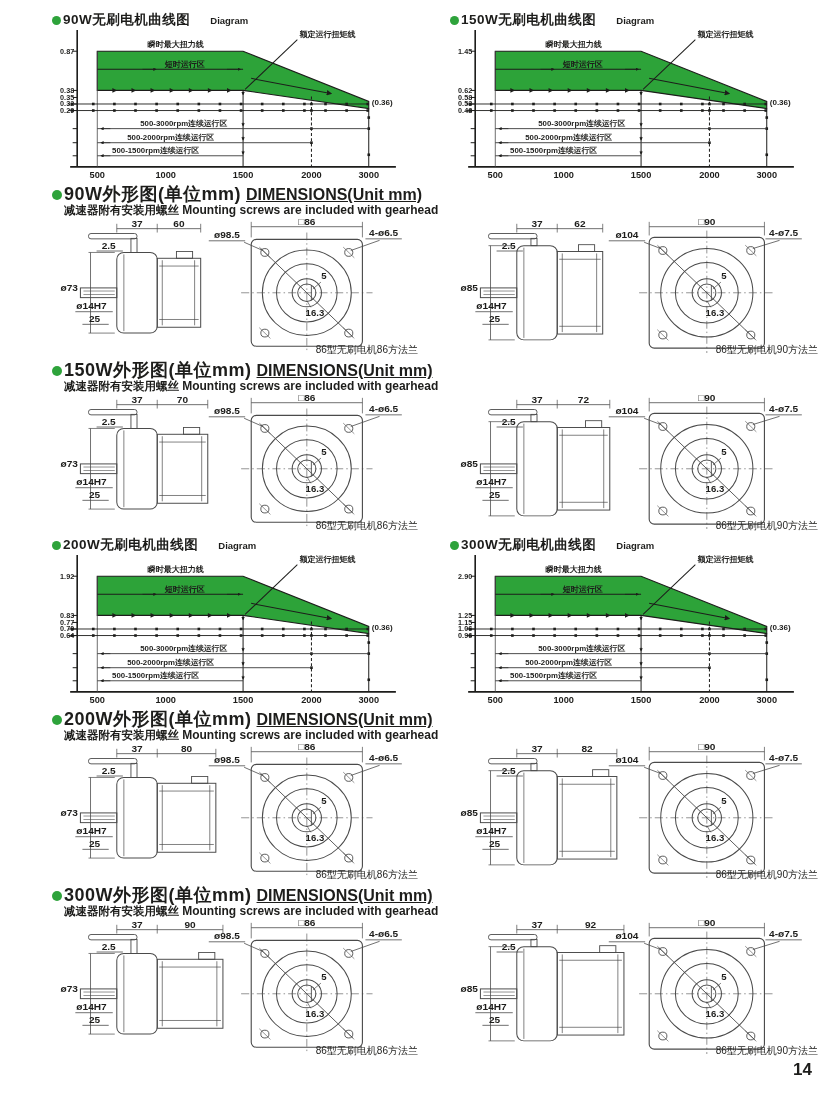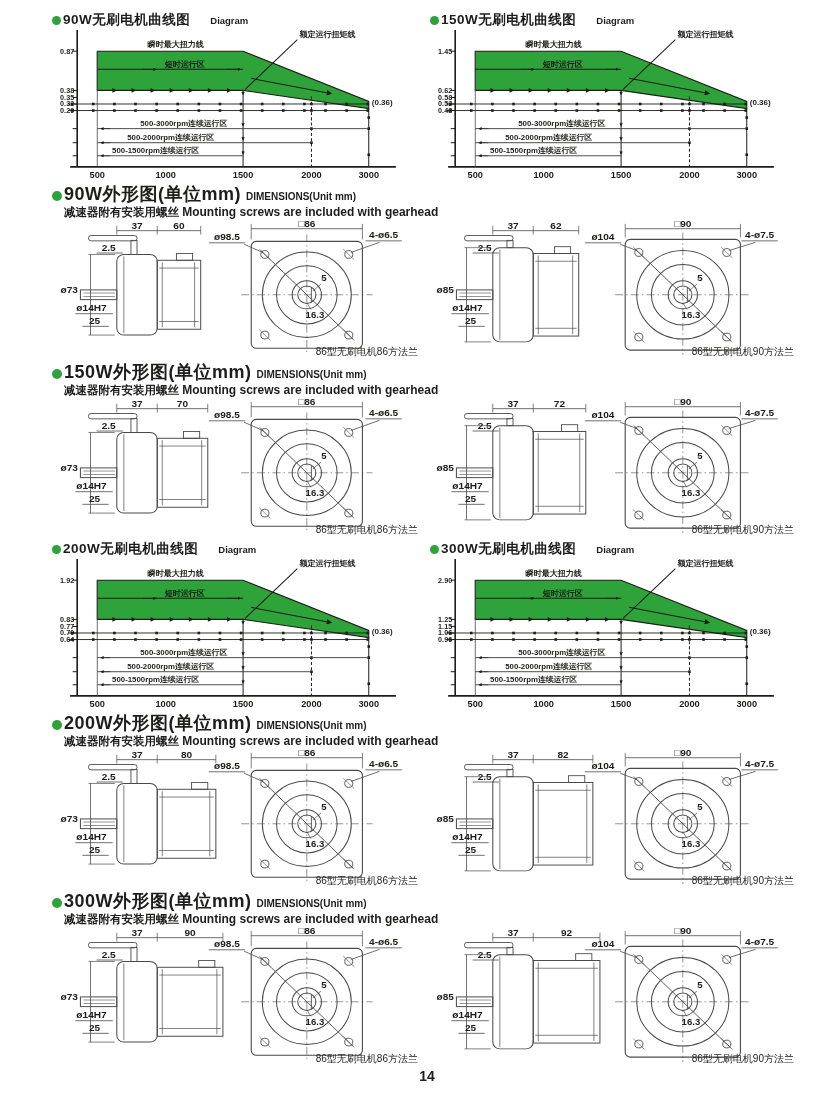--- a/index.html
+++ b/index.html
@@ -1,33 +1,33 @@
 <!DOCTYPE html>
 <html><head>
 <meta charset="utf-8">
 <style>
   html,body{margin:0;padding:0;background:#fff;}
   body{width:820px;height:1101px;font-family:"Liberation Sans","DejaVu Sans",sans-serif;color:#1d1d1b;overflow:hidden;}
   .page{padding:12px 8px 0 42px;}
-  .row{display:flex;gap:0;}
+  .row{display:flex;gap:24px;}
   .chart-block{width:378px;}
   .chart-head{display:flex;align-items:baseline;margin:0 0 0 10px;line-height:15px;}
   .bullet{width:9px;height:9px;border-radius:50%;background:#2ea33b;display:inline-block;margin-right:2px;align-self:center;}
   .chart-title{font-size:13.5px;font-weight:bold;letter-spacing:.5px;}
   .chart-title-en{font-size:9.5px;font-weight:bold;margin-left:20px;}
   .dim-section{margin-top:4px;}
   .dim-head{display:flex;align-items:baseline;margin-left:10px;line-height:18px;}
   .dim-head .bullet{width:10px;height:10px;}
   .dim-title{font-size:18px;font-weight:bold;letter-spacing:.5px;}
-  .dim-title-en{font-size:10px;font-weight:bold;margin-left:5px;}
+  .dim-title-en{font-size:16px;font-weight:bold;margin-left:5px;text-decoration:underline;}
   .dim-sub{font-size:11.5px;font-weight:bold;margin:0 0 0 22px;line-height:13px;}
   .dim-sub-en{font-size:12px;}
   .dim-pair{width:376px;text-align:right;}
   .caption{font-size:10px;margin-top:-10px;color:#1d1d1b;}
-  .footer{ text-align:center;font-size:14px;font-weight:bold;margin-top:2px;}
+  .footer{ text-align:right;font-size:17px;font-weight:bold;margin-top:2px;}
   svg{display:block;}
   text{font-family:"Liberation Sans","DejaVu Sans",sans-serif;}
 </style>
 </head>
 <body>
 
 <div class="page">
 
   <div class="row">
     <div class="chart-block">

